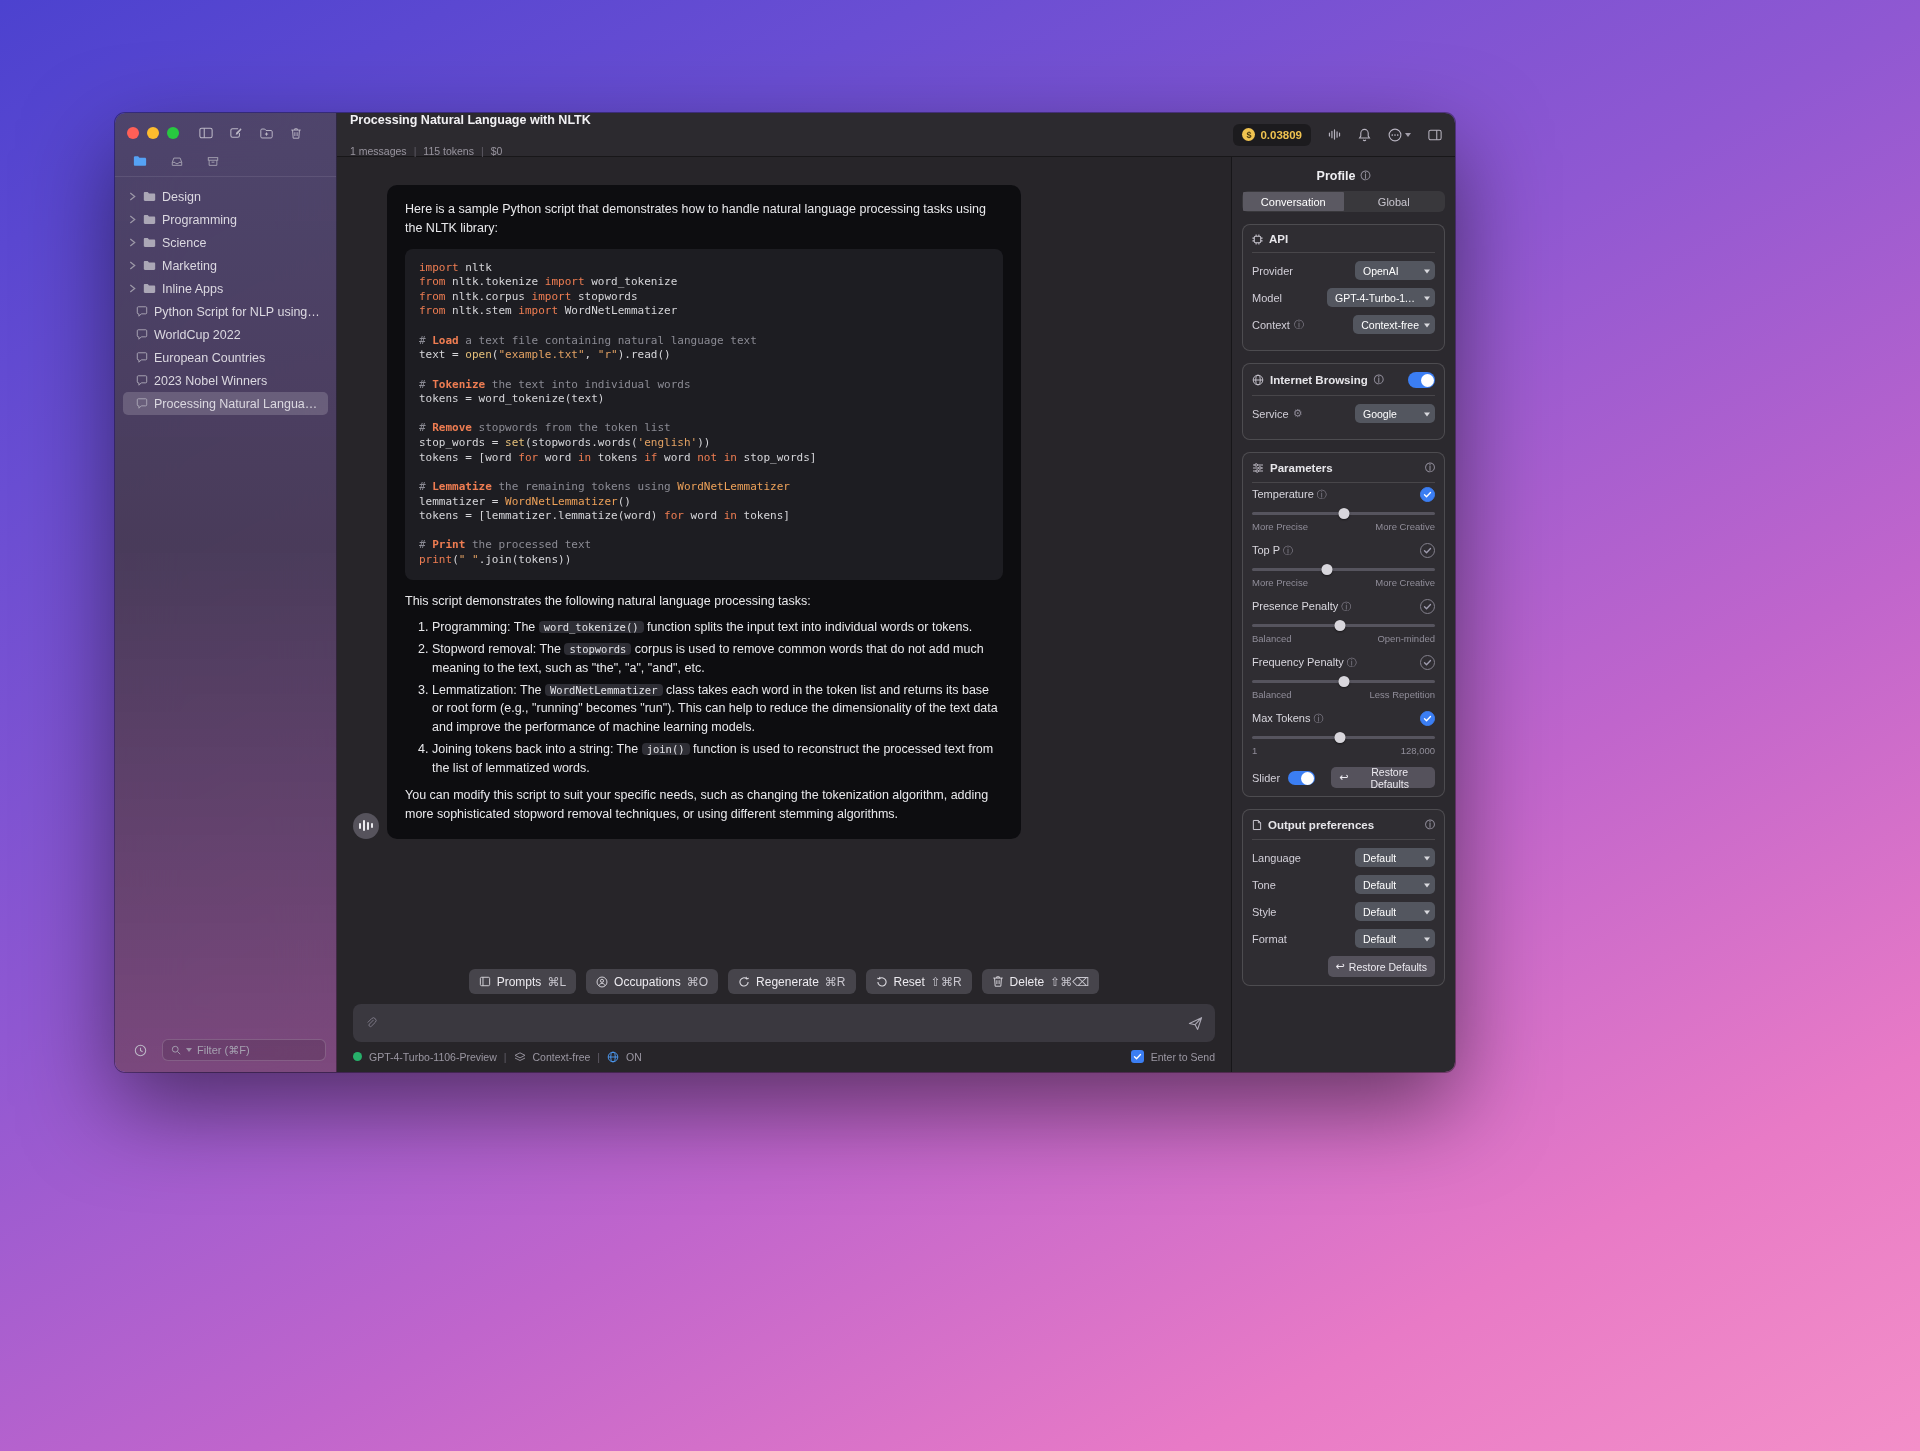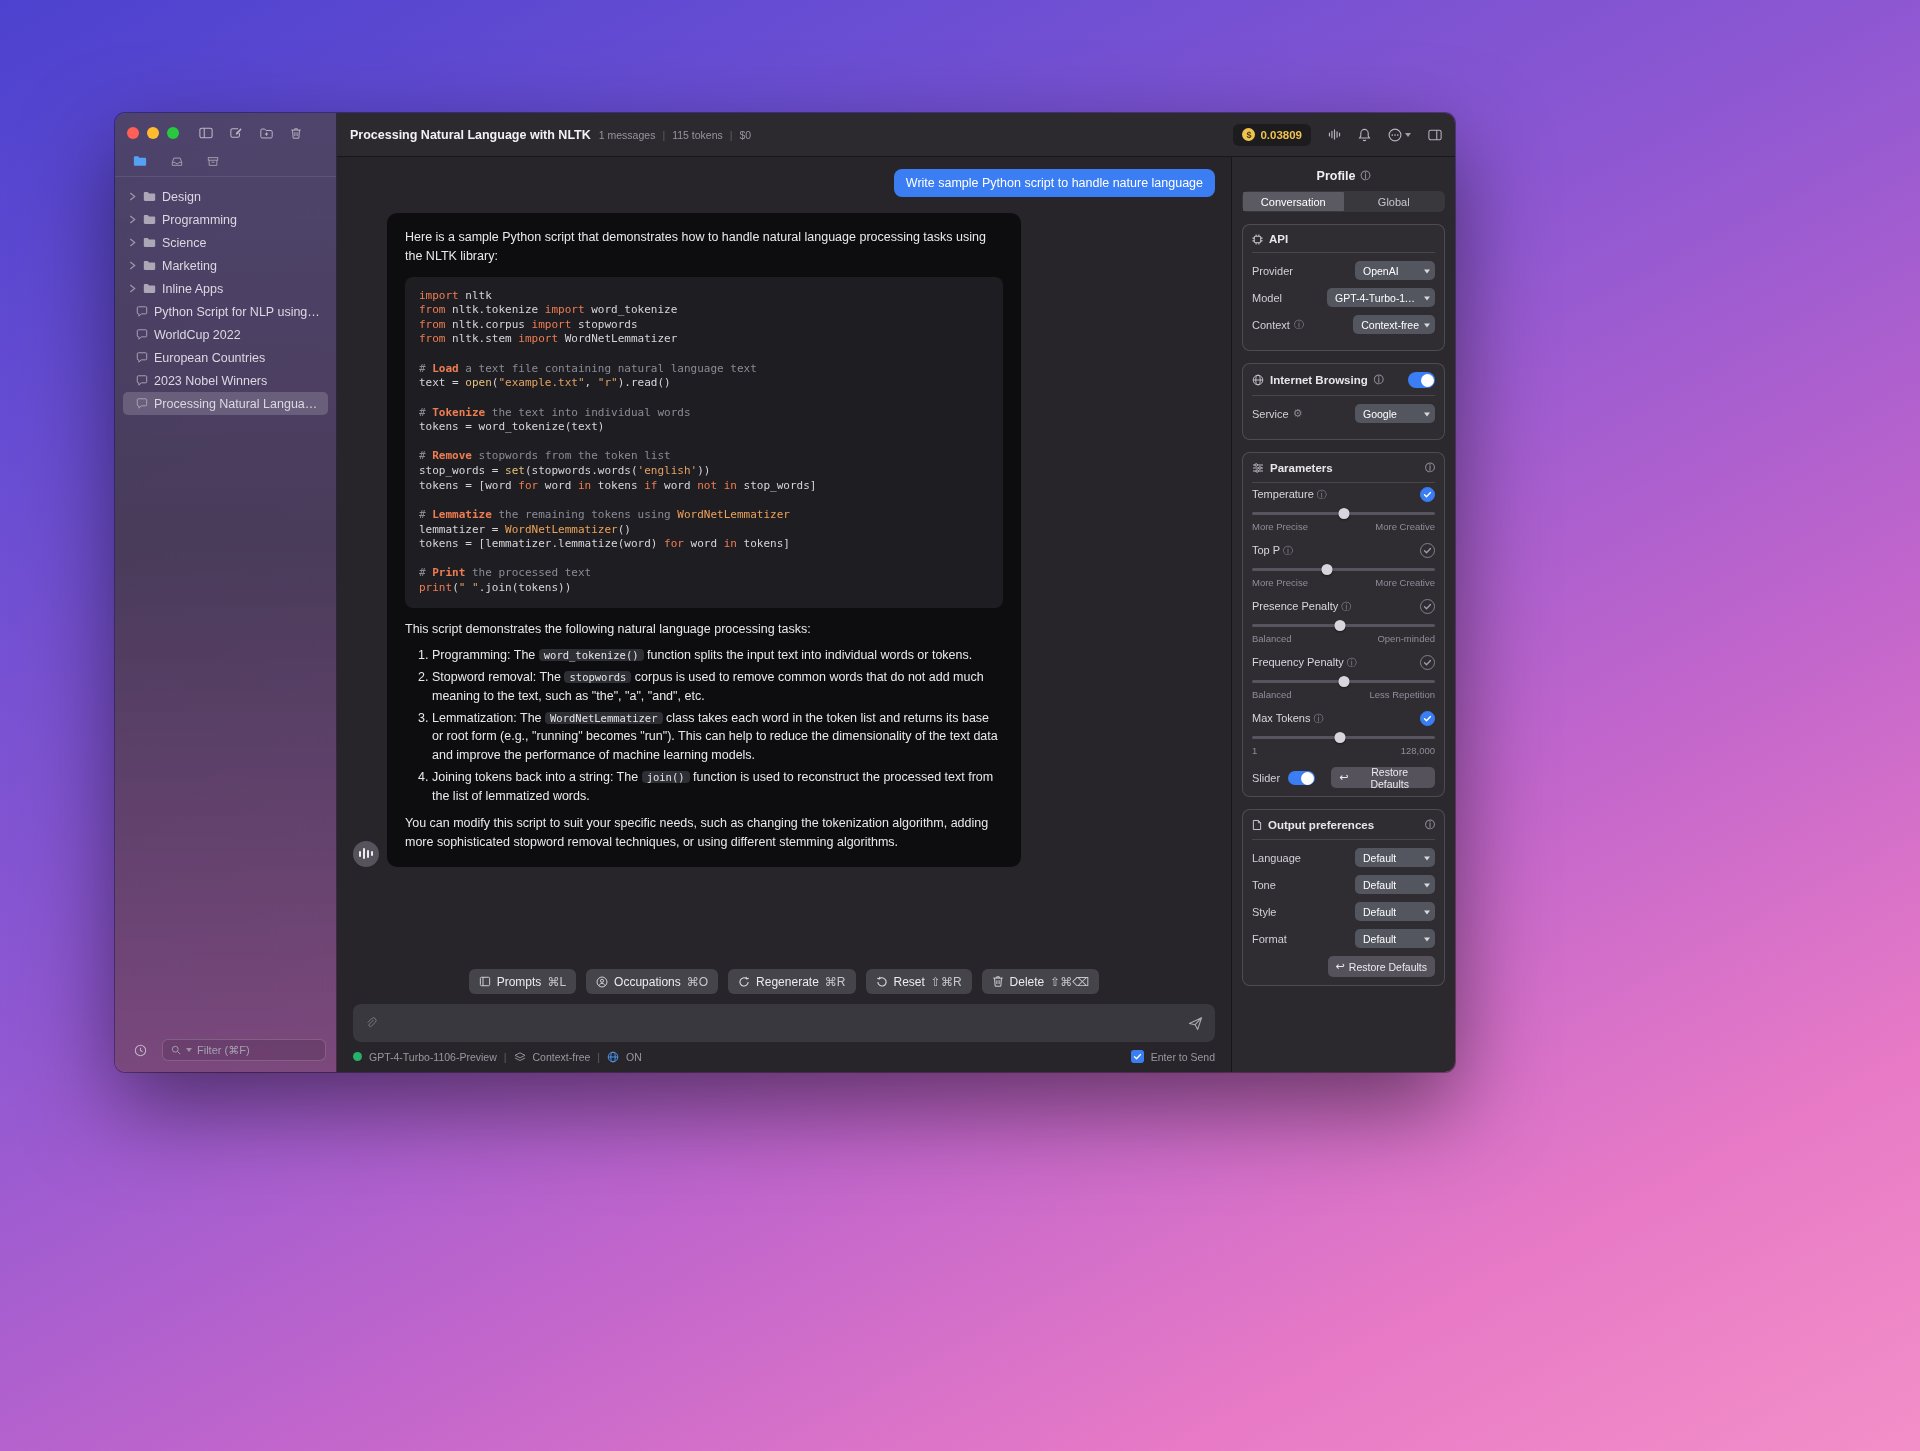--- a/index.html
+++ b/index.html
@@ -31,21 +31,21 @@
   .chat-row{padding-left:13px}
   .row-lbl{overflow:hidden;text-overflow:ellipsis}
   .side-bottom{display:flex;align-items:center;gap:7px;padding:8px 10px 10px}
   .filter-field{flex:1;display:flex;align-items:center;gap:5px;height:22px;border:1px solid rgba(255,255,255,.17);
     border-radius:6px;padding:0 8px;color:#a5a1b0;font-size:11px;background:rgba(0,0,0,.12)}
   .caret-mini{width:0;height:0;border-left:3px solid transparent;border-right:3px solid transparent;border-top:4px solid currentColor;display:inline-block;opacity:.85}
 
   
   .right-wrap{flex:1;display:flex;flex-direction:column;min-width:0}
   .titlebar{height:44px;flex:0 0 44px;background:#2c2a2f;border-bottom:1px solid rgba(0,0,0,.45);display:flex;align-items:center;padding:0 13px}
-  .title-block{display:flex;gap:8px}
+  .title-block{display:flex;flex-direction:column;gap:18px}
   .title{font-size:12.5px;font-weight:700;color:#f2f1f4}
   .subtitle{font-size:10.5px;color:#98949e;display:flex;gap:7px;align-items:center}
   .sep{color:#605c67}
   .tb-right{margin-left:auto;display:flex;align-items:center;gap:17px}
   .cost-pill{display:flex;align-items:center;gap:5px;background:rgba(0,0,0,.35);border-radius:6px;height:22px;padding:0 9px;color:#f0c350;font-weight:700;font-size:11.5px}
   .coin{width:13px;height:13px;border-radius:50%;background:#f0c350;color:#4a3a10;font-size:9px;font-weight:700;display:inline-flex;align-items:center;justify-content:center}
   .tb-ic{color:#b7b3bf;display:inline-flex;align-items:center;gap:3px}
 
   
   .content-row{flex:1;display:flex;min-height:0}
@@ -355,23 +355,20 @@
               <line x1="10" y1="1" x2="10" y2="12" stroke="currentColor" stroke-width="1.2"></line>
             </svg>
           </span>
       </div>
     </header>
 
     <div class="content-row">
 
       <main class="main">
         <div class="chat-scroll">
-          <div class="msg-user-row">
-            <div class="user-bubble">Write sample Python script to handle nature language</div>
-          </div>
           <div class="msg-ai-row">
             <div class="avatar">
               <span class="wf">
                   <i></i>
                   <i></i>
                   <i></i>
                   <i></i>
                 </span>
             </div>
             <div class="ai-bubble">

